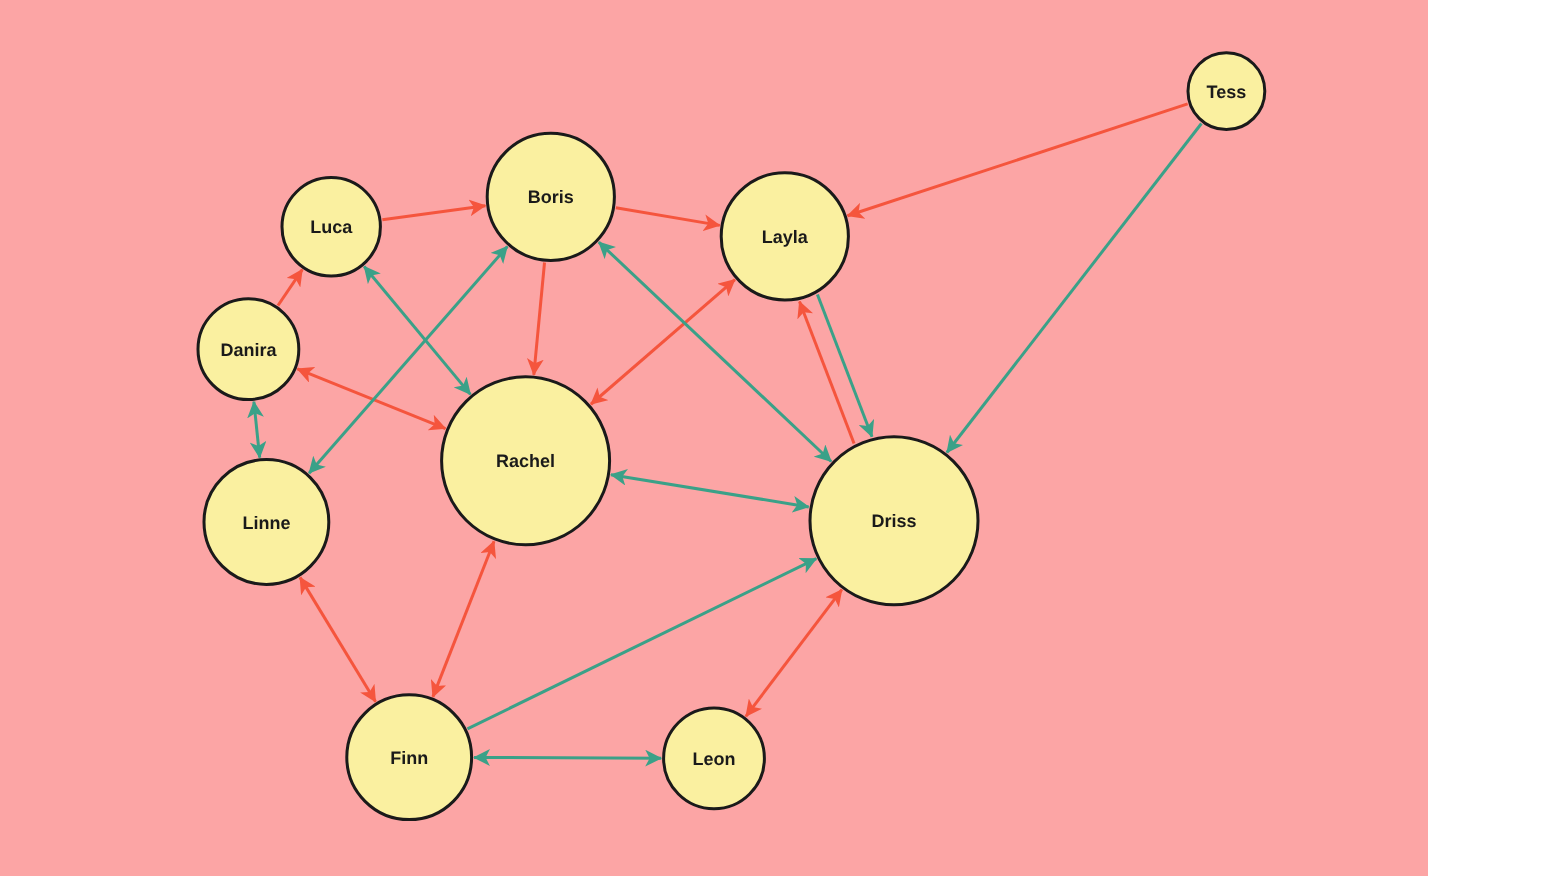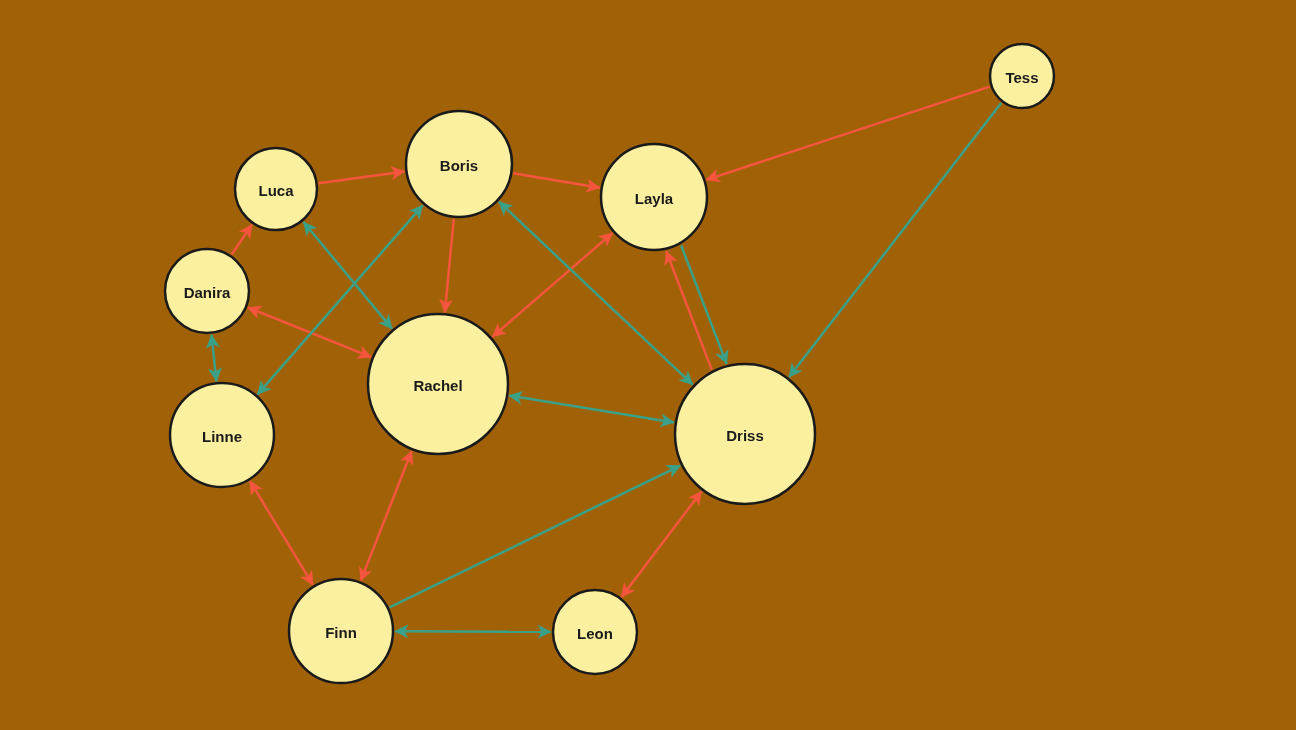--- a/index.html
+++ b/index.html
@@ -3,23 +3,23 @@
 <meta charset="utf-8">
 <style>
   html, body {
     margin: 0;
     padding: 0;
     background: #ffffff;
     font-family: "Liberation Sans", sans-serif;
   }
   .stage {
     position: relative;
-    width: 1296px;
+    width: 1190px;
     height: 730px;
-    background: #a16207;
+    background: #fca5a5;
     overflow: hidden;
   }
   svg { display: block; }
   .node-label {
     font-family: "Liberation Sans", "DejaVu Sans", sans-serif;
     font-size: 15px;
     font-weight: 600;
     fill: #1a1a1a;
     pointer-events: none;
   }

